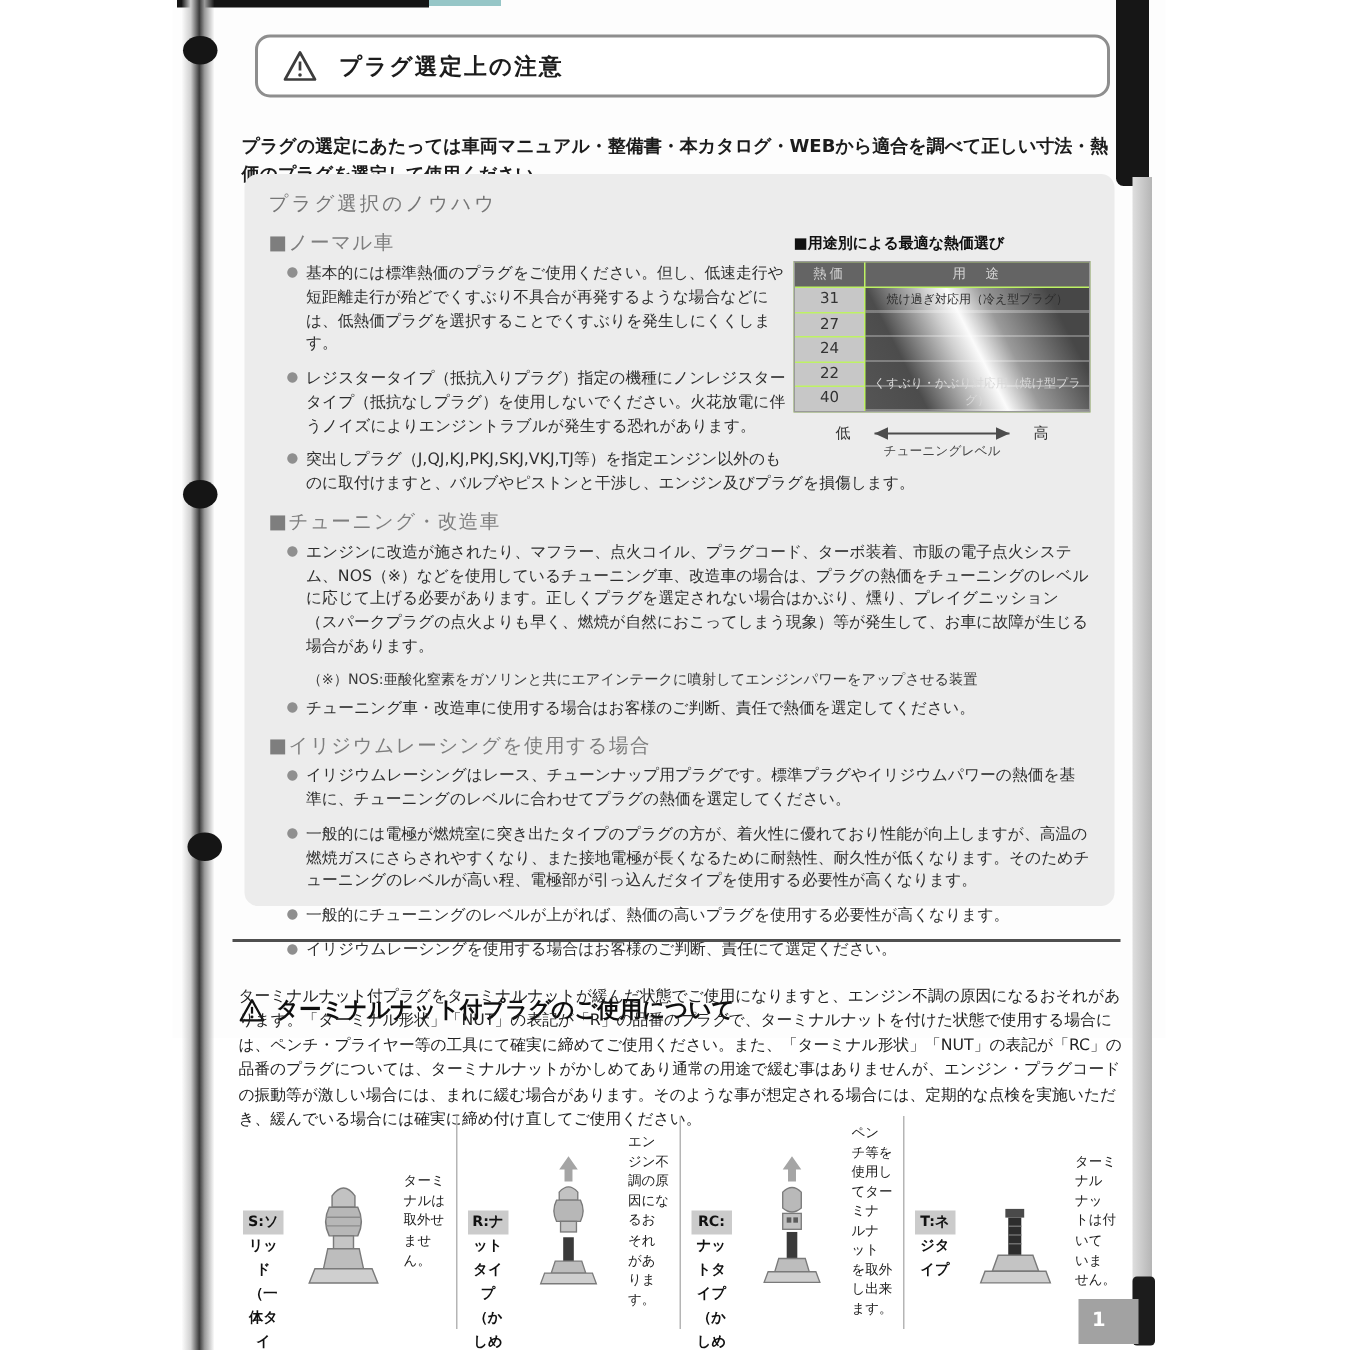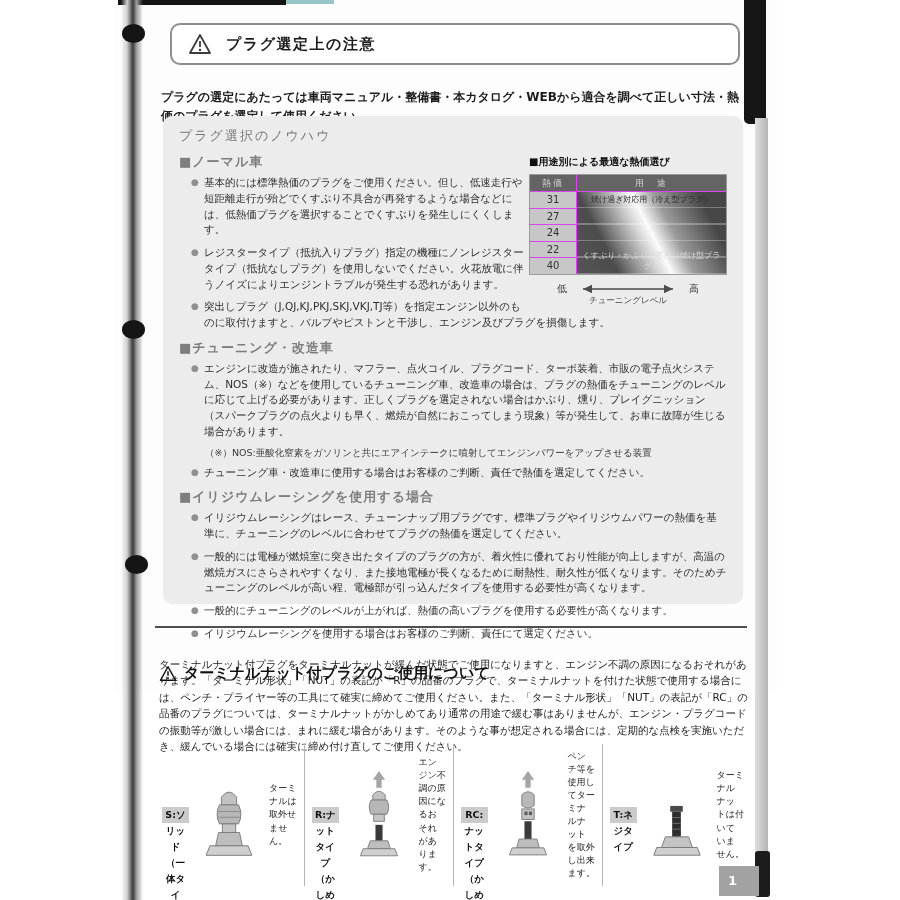--- a/index.html
+++ b/index.html
@@ -29,32 +29,32 @@
                border-radius:10px; background:#fff; display:flex; align-items:center; gap:14px; padding-left:16px; }
   .warning-title { font-size:15px; font-weight:bold; color:#1c1c1c; letter-spacing:1.5px; }
   .warn-svg { flex:0 0 auto; }
   .intro { position:absolute; left:46px; top:88px; width:586px; font-size:12px; font-weight:bold;
            color:#1c1c1c; line-height:1.55; }
 
   
   .knowhow { position:absolute; left:48px; top:116px; width:580px; height:488px; background:#ececec;
              border-radius:9px; padding:11px 16px 8px 16px; }
   .kh-title { font-size:13px; color:#767676; letter-spacing:2px; margin-bottom:8px; }
-  .kh-heading { font-size:13px; font-weight:bold; color:#7e7e7e; letter-spacing:1px; margin:8px 0 4px; }
+  .kh-heading { font-size:13px; font-weight:normal; color:#7e7e7e; letter-spacing:1px; margin:8px 0 4px; }
   .kh-bullet { position:relative; margin:4px 0 7px 12px; padding-left:13px; font-size:10.5px;
                color:#2e2e2e; line-height:1.5; }
   .kh-bullet::before { content:"●"; position:absolute; left:0; top:1px; color:#8f8f8f; font-size:9px; }
   .kh-note { margin:1px 0 5px 26px; font-size:9.5px; color:#3a3a3a; }
   .clear { clear:both; }
 
   
   .ht-wrap { float:right; width:198px; margin:2px 0 6px 0; }
   .ht-title { font-size:10px; font-weight:bold; color:#111; margin-bottom:5px; }
   .ht-grid { display:grid; grid-template-columns:46px 1fr; grid-template-rows:16px repeat(5,15.5px);
-             gap:1px; background:#d946ef; border:1px solid #9a9a9a; }
+             gap:1px; background:#bef264; border:1px solid #9a9a9a; }
   .ht-h { font-size:9px; color:#d2d2d2; text-align:center; line-height:16px; background:#646464; letter-spacing:2px; }
   .ht-val { background:#c7c7c7; font-size:10px; color:#333; text-align:center; line-height:15.5px; }
   .ht-use { grid-column:2; grid-row:2 / span 5; position:relative;
             background:linear-gradient(63deg,#555 0%,#4c4c4c 22%,#cfcfcf 42%,#fbfbfb 50%,#9a9a9a 62%,#474747 85%); }
   .ht-use::after { content:""; position:absolute; inset:0;
             background:repeating-linear-gradient(to bottom, transparent 0 15px, rgba(255,255,255,.28) 15px 16.5px); }
   .ht-use-top, .ht-use-bottom { position:absolute; width:100%; text-align:center; font-size:8px; z-index:1; }
   .ht-use-top { top:2px; color:#2c2c2c; }
   .ht-use-bottom { bottom:2px; color:#d8d8d8; }
   .ht-axis { margin-top:7px; display:flex; align-items:center; justify-content:center; gap:7px;

